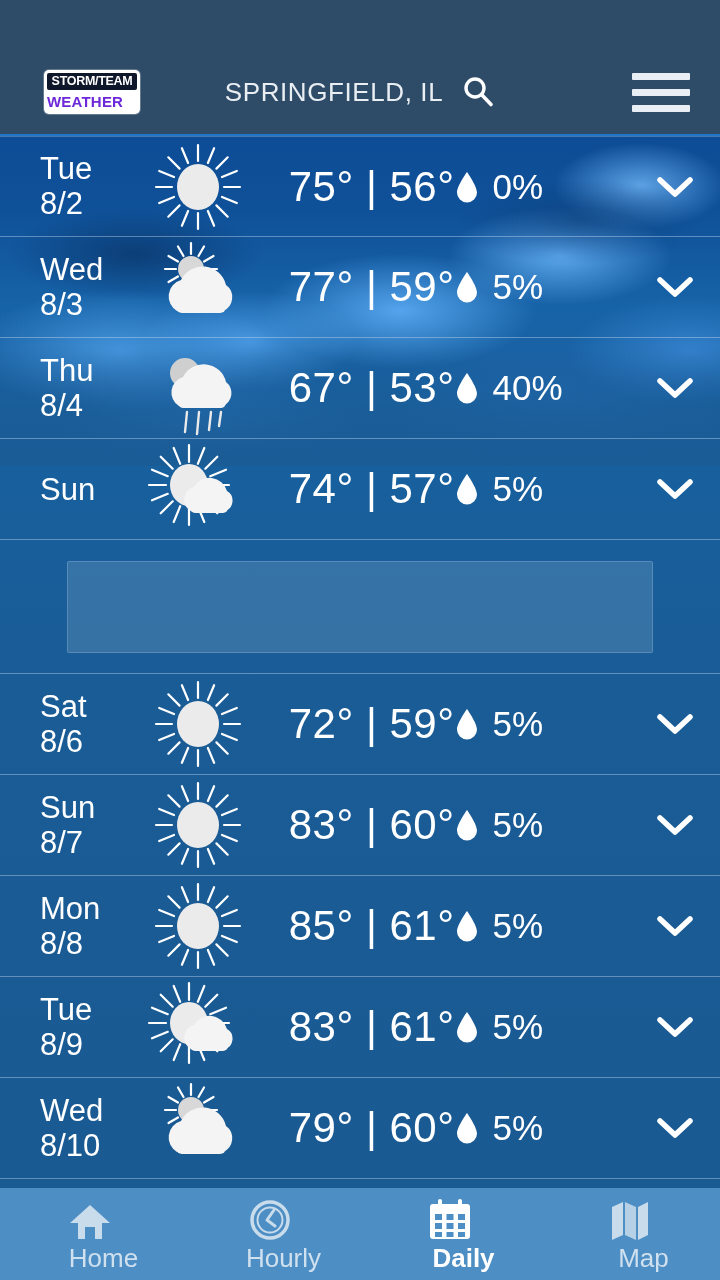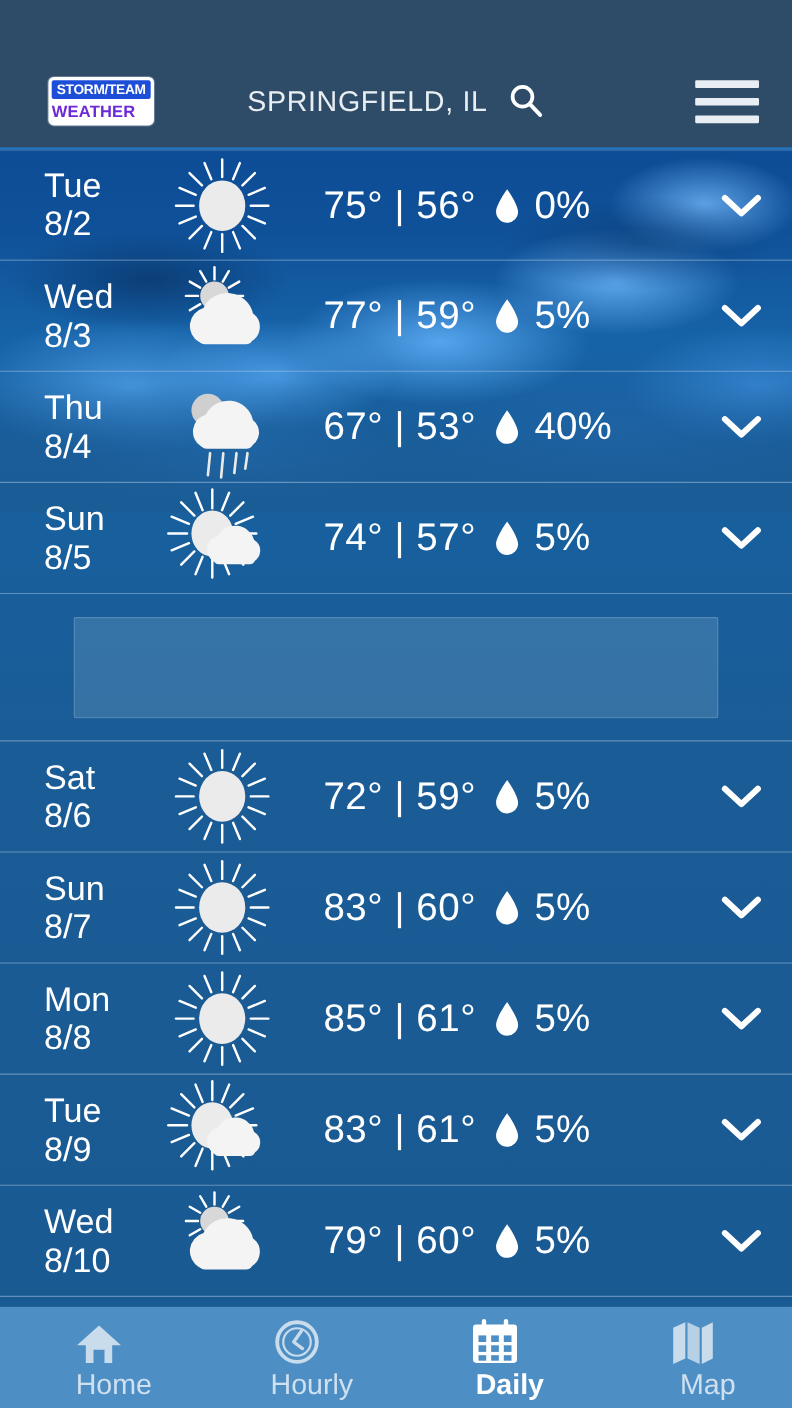--- a/index.html
+++ b/index.html
@@ -29,21 +29,21 @@
     margin-left:44px;
     width:96px; height:44px;
     background:#ffffff;
     border-radius:5px;
     padding:3px;
     display:flex; flex-direction:column;
     justify-content:space-between;
     box-shadow:0 0 0 1px rgba(255,255,255,.25);
   }
   #logo .lg-top {
-    background:#1d4ed8; color:#ffffff;
+    background:#0f172a; color:#ffffff;
     font-size:12.5px; font-weight:bold;
     letter-spacing:-0.3px;
     text-align:center; line-height:17px;
     height:17px; border-radius:2px;
     font-family:"Liberation Sans", sans-serif;
   }
   #logo .lg-bot {
     color:#6d28d9; font-size:15px; font-weight:bold;
     text-align:left; line-height:19px; height:19px;
     letter-spacing:0.2px;
@@ -115,21 +115,21 @@
     border-bottom:1px solid rgba(200,220,240,.42);
     position:relative;
   }
   .row:first-child { border-top:1px solid rgba(200,220,240,.30); }
   .c-day { width:142px; padding-left:40px; }
   .c-day .dname { color:#ffffff; font-size:31px; line-height:35px; font-weight:300; }
   .c-day .ddate { color:#ffffff; font-size:31px; line-height:36px; font-weight:300; }
   .c-icon { width:120px; display:flex; align-items:center; justify-content:center; }
   .c-temp { flex:1; display:flex; align-items:center; }
   .c-temp .tt {
-    color:#ffffff; font-size:35px; font-weight:300; letter-spacing:.5px;
+    color:#ffffff; font-size:42px; font-weight:300; letter-spacing:.5px;
     white-space:nowrap; margin-left:32px;
   }
   .c-pop { width:180px; display:flex; align-items:center; gap:12px; }
   .c-pop .pv { color:#ffffff; font-size:35px; font-weight:300; }
   .c-chev { width:92px; display:flex; align-items:center; justify-content:center; }
 
   
   #ad-row {
     height:134px; width:720px;
     display:flex; align-items:center; justify-content:center;
@@ -313,21 +313,20 @@
     </div>
     <div class="c-chev">
         <svg width="40" height="26" viewBox="0 0 40 26">
           <polyline points="5,6 20,20 35,6" fill="none" stroke="#ffffff" stroke-width="5.5" stroke-linecap="round" stroke-linejoin="round"></polyline>
         </svg>
       </div>
   </div>
   <div class="row">
     <div class="c-day">
       <div class="dname">Sun</div>
-      <div class="ddate">8/5</div>
     </div>
     <div class="c-icon">
         <svg width="110" height="96" viewBox="0 0 110 96">
           <line x1="46.0" y1="21.0" x2="46.0" y2="4.0" stroke="#ffffff" stroke-width="2.2" stroke-linecap="round"></line>
           <line x1="54.8" y1="22.8" x2="61.3" y2="7.0" stroke="#ffffff" stroke-width="2.2" stroke-linecap="round"></line>
           <line x1="62.3" y1="27.7" x2="74.3" y2="15.7" stroke="#ffffff" stroke-width="2.2" stroke-linecap="round"></line>
           <line x1="67.2" y1="35.2" x2="83.0" y2="28.7" stroke="#ffffff" stroke-width="2.2" stroke-linecap="round"></line>
           <line x1="69.0" y1="44.0" x2="86.0" y2="44.0" stroke="#ffffff" stroke-width="2.2" stroke-linecap="round"></line>
           <line x1="67.2" y1="52.8" x2="83.0" y2="59.3" stroke="#ffffff" stroke-width="2.2" stroke-linecap="round"></line>
           <line x1="62.3" y1="60.3" x2="74.3" y2="72.3" stroke="#ffffff" stroke-width="2.2" stroke-linecap="round"></line>

